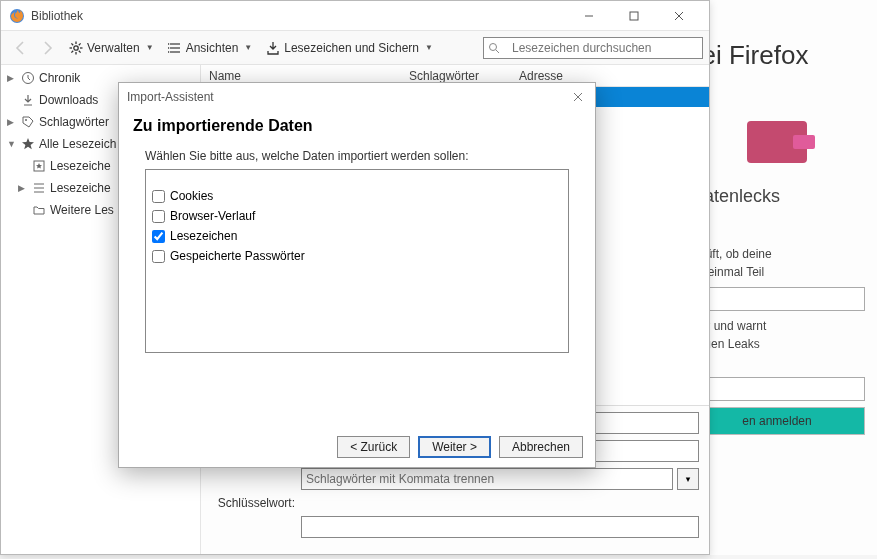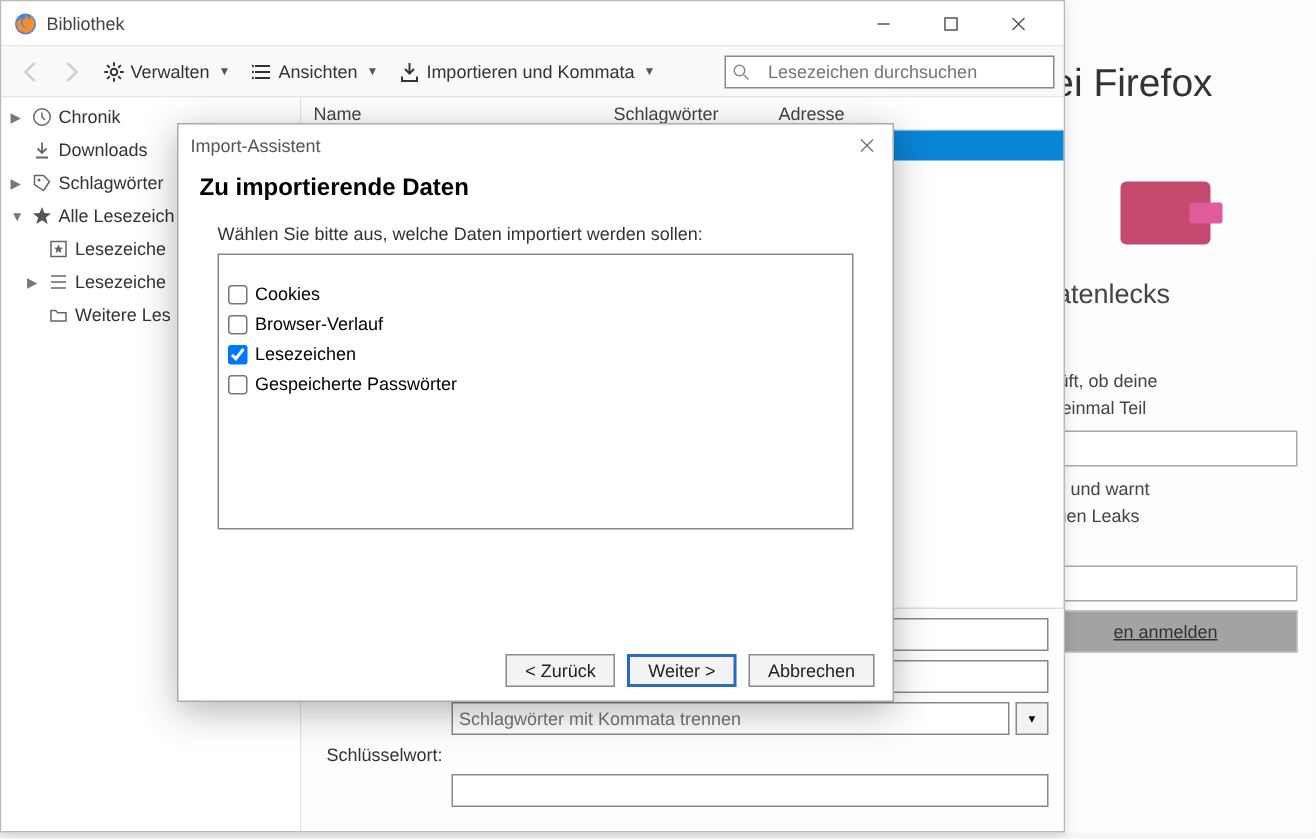--- a/index.html
+++ b/index.html
@@ -35,21 +35,21 @@
 .details .flabel { width: 90px; text-align: right; padding-right: 6px; color: #333; }
 .details input { flex: 1; height: 22px; border: 1px solid #888; padding: 0 4px; background: #fff; }
 .details .morebtn { width: 22px; height: 22px; border: 1px solid #888; display: flex; align-items: center; justify-content: center; margin-left: 4px; background: #f3f3f3; }
 
 .bg-panel { position: absolute; right: 0; top: 0; width: 200px; height: 555px; background: #fdfdfd; padding: 30px 0 0 0; }
 .bg-panel .h1 { font-size: 26px; color: #333; font-weight: 300; padding: 10px; }
 .bg-panel .tile { width: 60px; height: 42px; background: #c44a6f; border-radius: 4px; margin: 40px auto 20px auto; position: relative; }
 .bg-panel .tile::after { content:""; position:absolute; right:-8px; top:14px; width:22px; height:14px; background:#e05b9a; border-radius:2px; }
 .bg-panel .txt { padding: 0 14px; color: #444; line-height: 1.5; }
 .bg-panel .input { margin: 6px 12px; height: 24px; border: 1px solid #aaa; background: #fff; }
-.bg-panel .signin { margin: 6px 12px; height: 28px; border: 1px solid #bbb; background: #a3a3a3; display: flex; align-items: center; justify-content: center; color: #333; text-decoration: underline; }
+.bg-panel .signin { margin: 6px 12px; height: 28px; border: 1px solid #bbb; background: #14b8a6; display: flex; align-items: center; justify-content: center; color: #333; }
 
 .wizard { position: absolute; left: 118px; top: 82px; width: 478px; height: 386px; background: #fff; border: 1px solid #aaa; box-shadow: 0 6px 24px rgba(0,0,0,0.3); display: flex; flex-direction: column; }
 .wizard .wtitle { height: 28px; display: flex; align-items: center; padding: 0 8px; color: #555; justify-content: flex-end; }
 .wizard .wclose { margin-left: auto; color: #777; padding: 0 4px; }
 .wizard .wheader { padding: 6px 14px 10px 14px; }
 .wizard .wheader b { font-size: 16px; }
 .wizard .wbody { flex: 1; padding: 4px 26px; }
 .wizard .instr { margin-bottom: 6px; color: #333; }
 .wizard .listbox { border: 1px solid #888; height: 184px; padding: 16px 6px; background: #fff; }
 .wizard .cb { display: flex; align-items: center; height: 20px; gap: 5px; }
@@ -158,21 +158,21 @@
       <span>Ansichten</span>
         <span class="tri">▼</span>
     </div>
     <div class="tool">
       <span>
           <svg width="14" height="14">
             <path d="M7 1 L7 8 M4 5 L7 8 L10 5" fill="none" stroke="#333" stroke-width="1.3"></path>
             <path d="M2 10 L2 13 L12 13 L12 10" fill="none" stroke="#333" stroke-width="1.3"></path>
           </svg>
         </span>
-      <span>Importieren und Kommata</span>
+      <span>Lesezeichen und Sichern</span>
         <span class="tri">▼</span>
     </div>
     <div class="searchbox">
       <span>
           <svg width="12" height="12">
             <circle cx="5" cy="5" r="3.5" fill="none" stroke="#888"></circle>
             <line x1="8" y1="8" x2="11" y2="11" stroke="#888"></line>
           </svg>
         </span>
       <input placeholder="Lesezeichen durchsuchen" style="">

